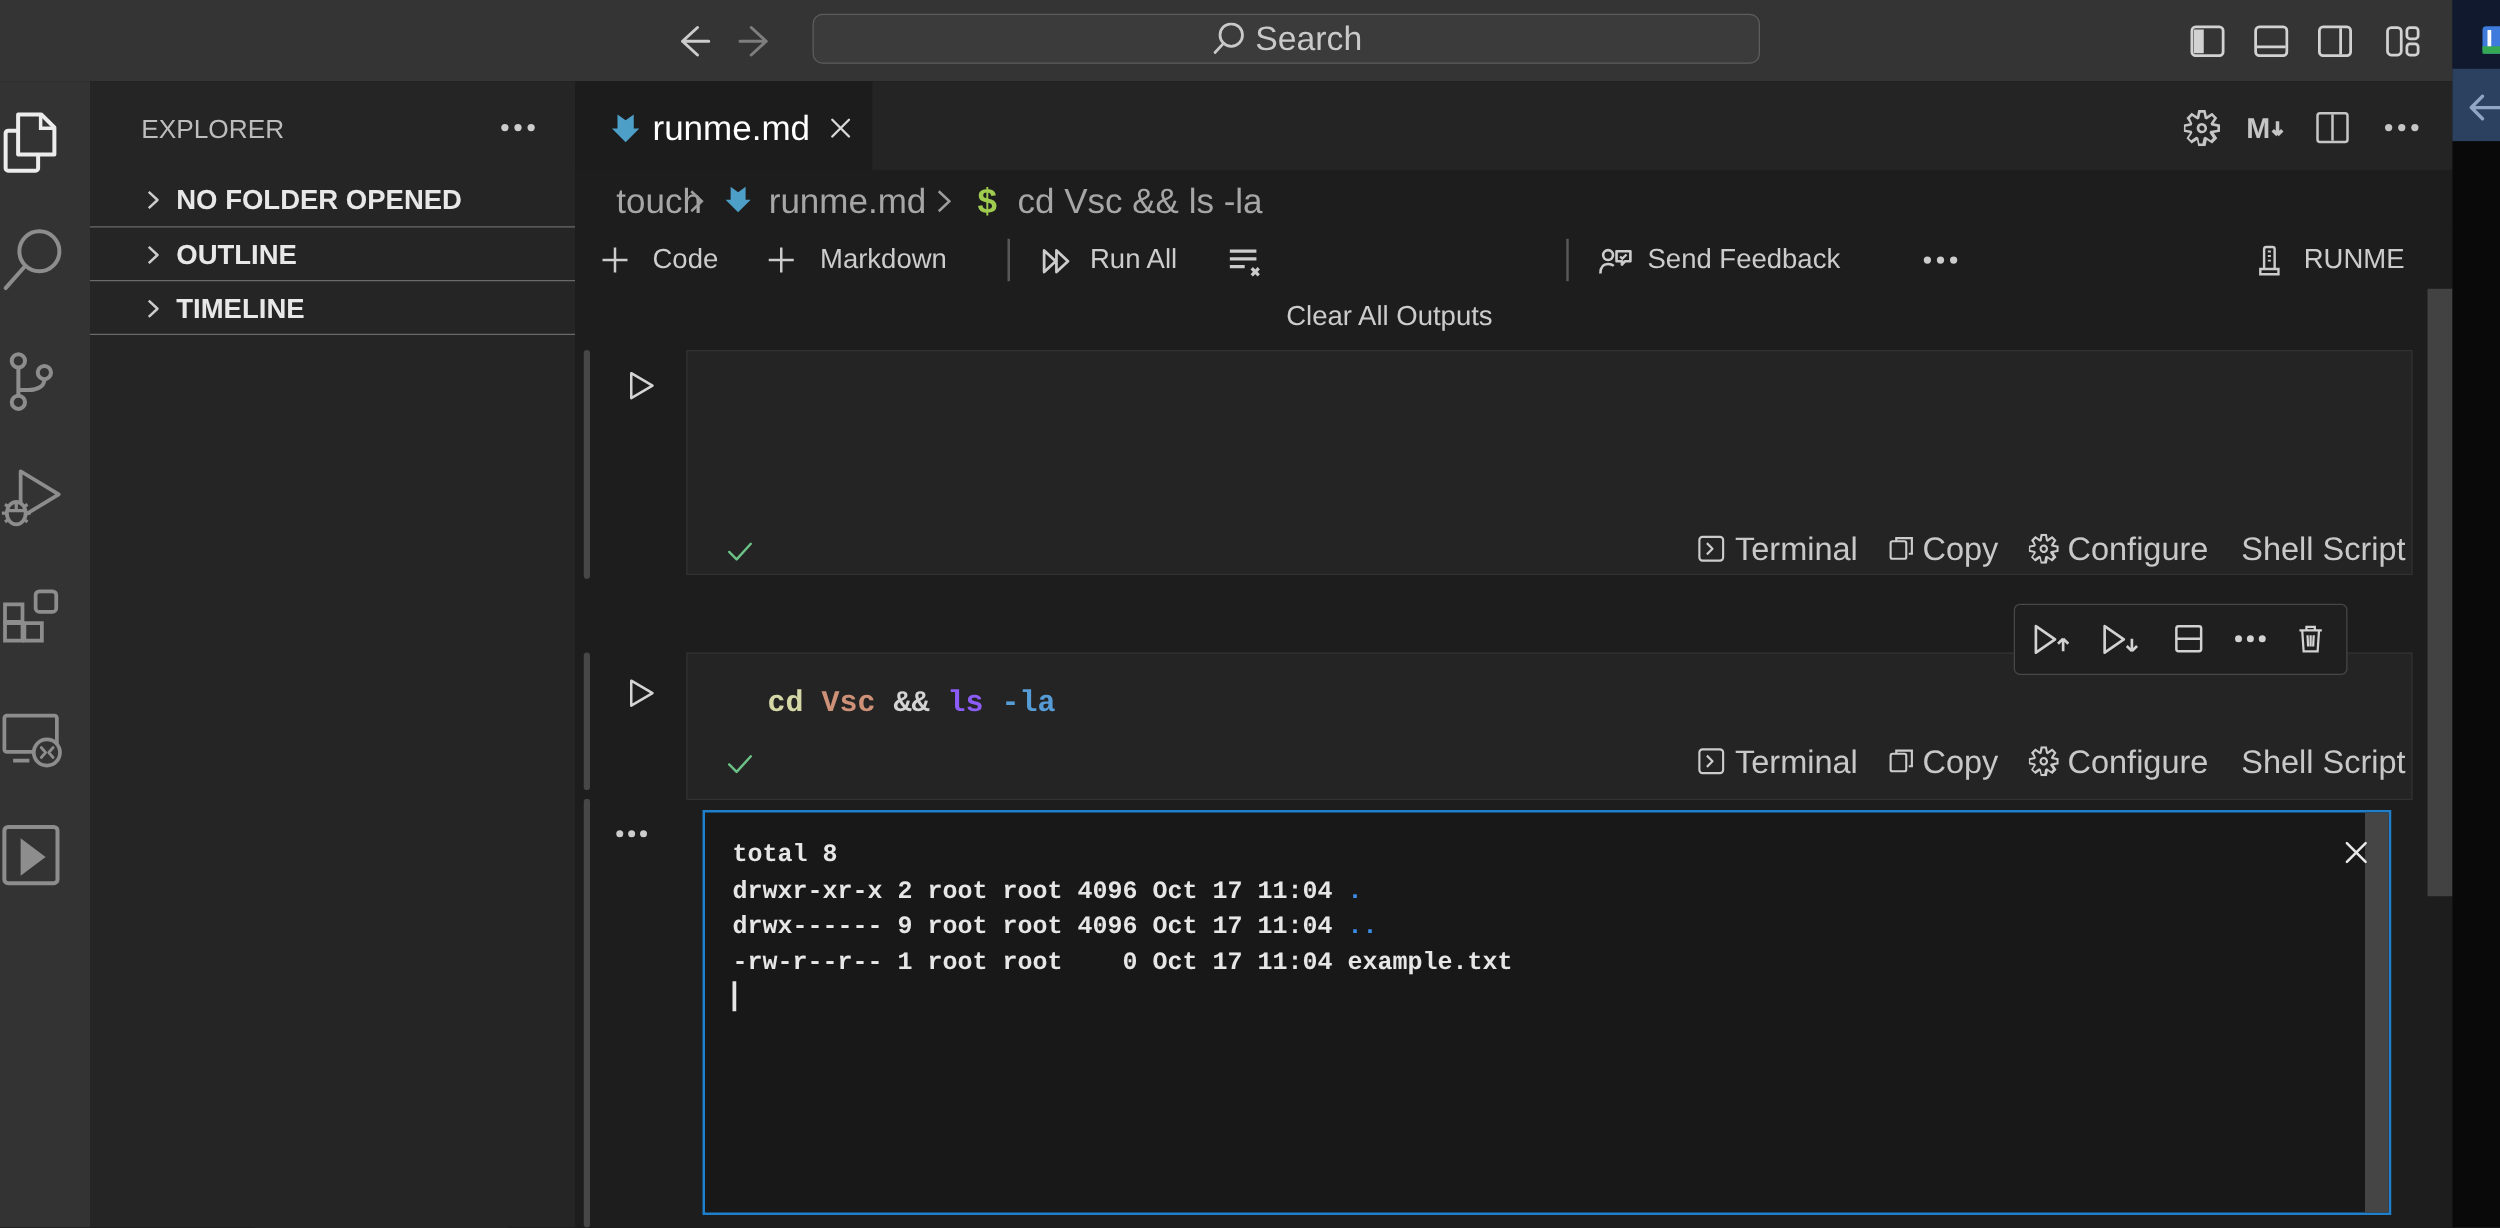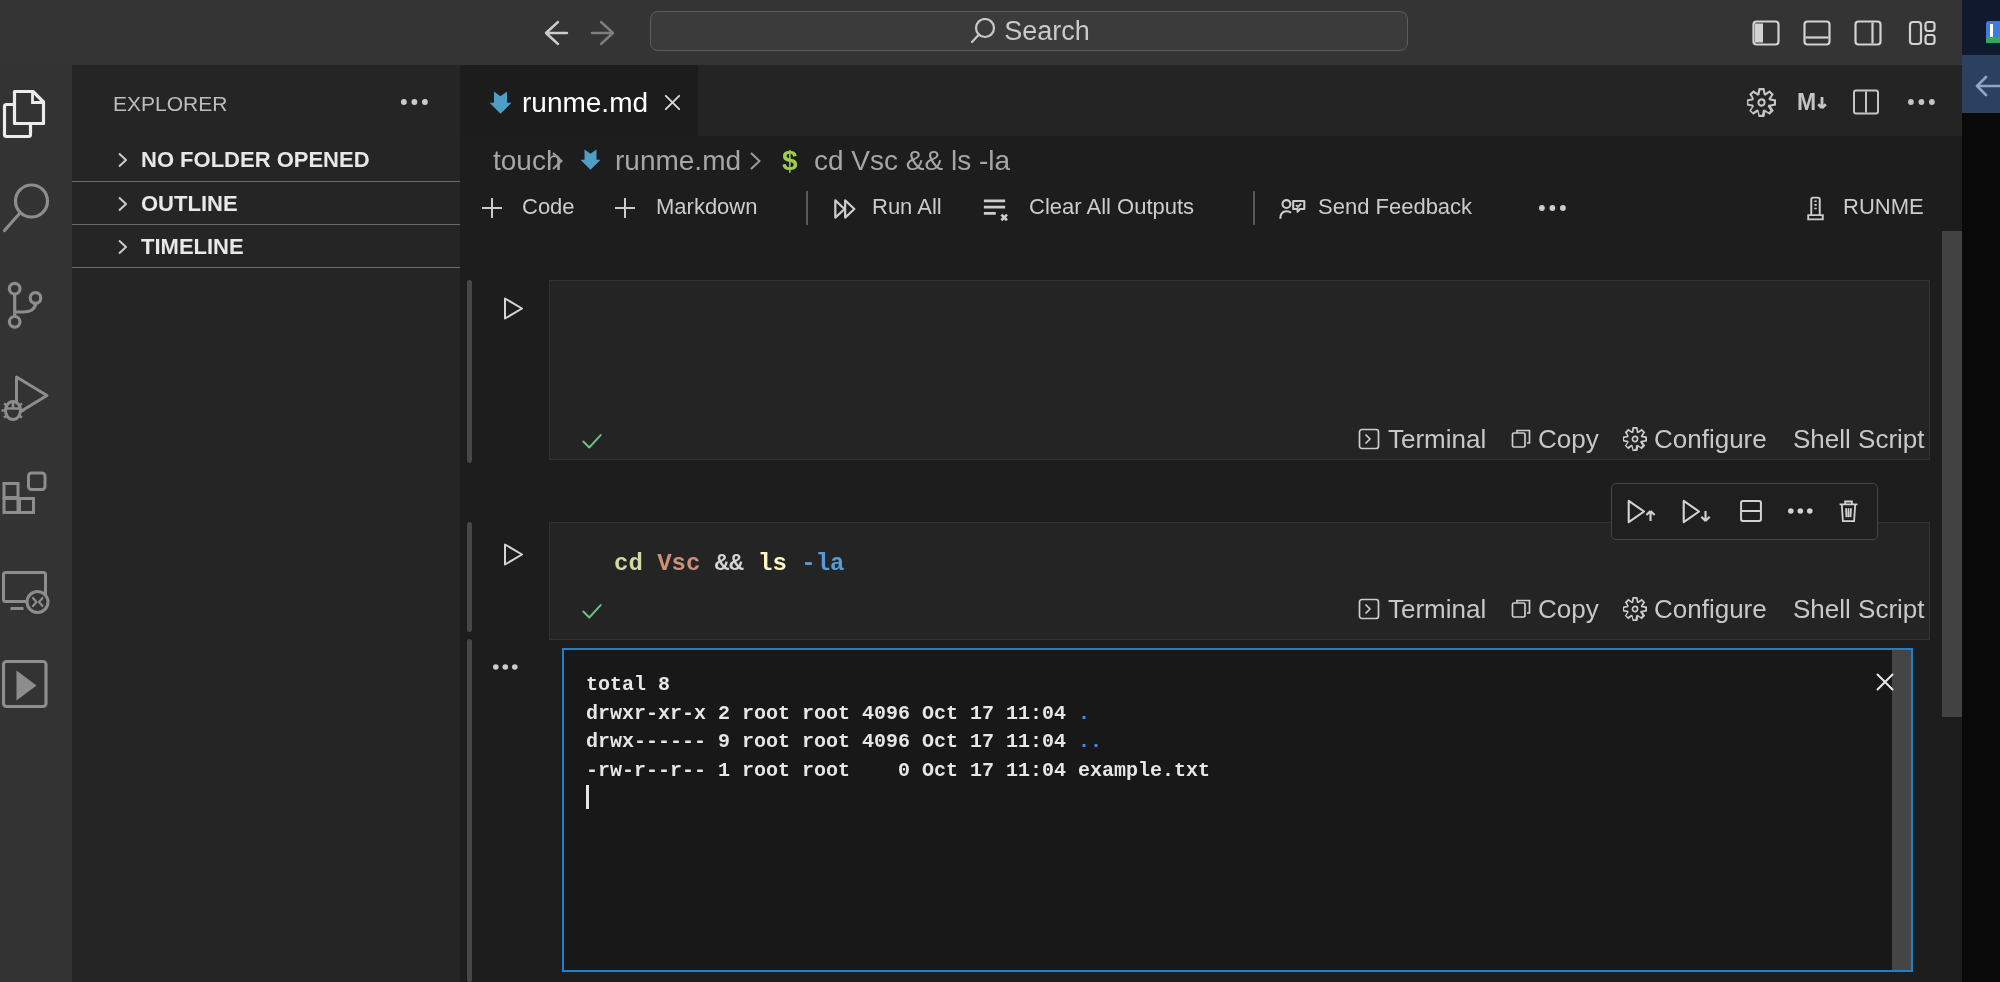--- a/index.html
+++ b/index.html
@@ -197,21 +197,21 @@
   </svg>
 <div class="abs tb" style="left:656px;">Markdown</div>
 <div class="abs" style="left:806px;top:191px;width:2px;height:34px;background:#585858;"></div>
 <svg class="abs" style="left:831px;top:194px;" width="32" height="30" viewBox="0 0 26 24" fill="none" stroke="#cccccc" stroke-width="1.8">
     <path d="M3.5 5 L11 12 L3.5 19 Z M11.5 5 L19 12 L11.5 19 Z" stroke-linejoin="round"></path>
   </svg>
 <div class="abs tb" style="left:872px;">Run All</div>
 <svg class="abs" style="left:980px;top:194px;" width="34" height="30" viewBox="0 0 27 24" fill="none" stroke="#cccccc" stroke-width="2.1">
     <path d="M3 5.5 H20 M3 10.5 H20 M3 15.5 H12.5 M17 16.5 L21.5 21 M21.5 16.5 L17 21"></path>
   </svg>
-<div class="abs tb" style="left:1029px;">Clear All Outputs</div>
+<div class="abs tb" style="left:1029px;margin-top:46px;">Clear All Outputs</div>
 <div class="abs" style="left:1253px;top:191px;width:2px;height:34px;background:#585858;"></div>
 <svg class="abs" style="left:1276px;top:194px;" width="32" height="30" viewBox="0 0 26 24" fill="none" stroke="#cccccc" stroke-width="1.7">
     <circle cx="8.5" cy="8" r="3.2"></circle>
     <path d="M3.5 20 C3.5 15.5 5.8 13.8 8.5 13.8 C10 13.8 11.3 14.2 12.2 15"></path>
     <path d="M14 5.5 H23 V12 H19.5 L17.5 14.2 V12 H14 Z" stroke-linejoin="round"></path>
     <path d="M16.3 8.9 L17.8 10.3 L20.5 7.6" stroke-width="1.5"></path>
   </svg>
 <div class="abs tb" style="left:1318px;">Send Feedback</div>
 <div class="abs" style="left:1538px;top:204px;">
     <svg width="34" height="8" viewBox="0 0 34 8">
@@ -284,21 +284,21 @@
     <path d="M4 6.5 H20 M9 6.5 V4 H15 V6.5 M6 6.5 L7 21.5 H17 L18 6.5 M9.8 10 L10.2 18 M14.2 10 L13.8 18 M12 10 V18"></path>
   </svg>
 
 <div class="abs" style="left:467px;top:522px;width:5px;height:110px;background:#474747;border-radius:3px;"></div>
 <div class="abs" style="left:501px;top:541px;">
   <svg width="25" height="27" viewBox="0 0 25 27">
       <path d="M4 3.5 L21 13.5 L4 23.5 Z" stroke="#d4d4d4" stroke-width="2" fill="none" stroke-linejoin="round"></path>
     </svg>
 </div>
 <div class="abs" id="cell2" style="left:549px;top:522px;width:1381px;height:118px;background:#242424;border:1px solid #323232;">
-  <div class="abs" style="left:64px;top:23px;font-family:'Liberation Mono',monospace;font-size:24px;line-height:35px;white-space:pre;font-weight:bold;"><span style="color:#d5d8a6">cd</span> <span style="color:#ce9178">Vsc</span> <span style="color:#d4d4d4">&amp;&amp;</span> <span style="color:#fef9c3">ls</span> <span style="color:#569cd6">-la</span></div>
+  <div class="abs" style="left:64px;top:23px;font-family:'Liberation Mono',monospace;font-size:24px;line-height:35px;white-space:pre;font-weight:bold;"><span style="color:#d5d8a6">cd</span> <span style="color:#ce9178">Vsc</span> <span style="color:#d4d4d4">&amp;&amp;</span> <span style="color:#8b5cf6">ls</span> <span style="color:#569cd6">-la</span></div>
   <svg class="abs" style="left:29px;top:75px;" width="26" height="26" viewBox="0 0 24 24">
       <path d="M4 12.5 L9.5 18 L20 6.5" stroke="#6cc186" stroke-width="1.8" fill="none" stroke-linecap="round" stroke-linejoin="round"></path>
     </svg>
   <svg class="abs si" style="left:807px;top:74px;" viewBox="0 0 24 24">
       <rect x="2.5" y="2.5" width="19" height="19" rx="2.5" stroke="#cccccc" stroke-width="1.7" fill="none"></rect>
       <path d="M8.5 7.5 L13 12 L8.5 16.5" stroke="#cccccc" stroke-width="1.7" fill="none" stroke-linejoin="round"></path>
     </svg>
   <div class="abs st" style="left:838px;">Terminal</div>
   <svg class="abs si" style="left:959px;top:74px;" viewBox="0 0 24 24" fill="none" stroke="#cccccc" stroke-width="1.7">
       <path d="M8 6 V3.5 H20.5 V16 H18"></path>

